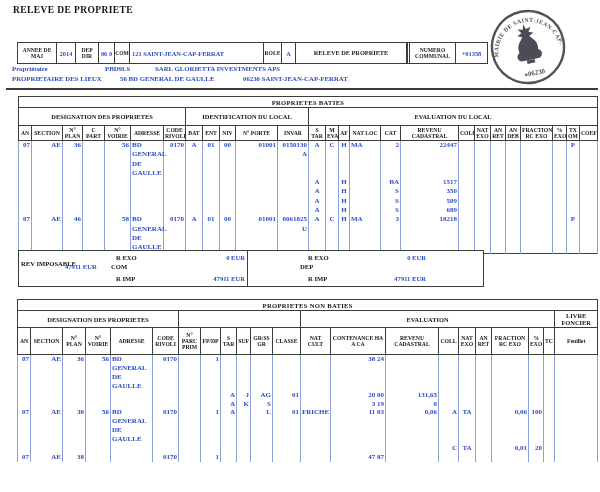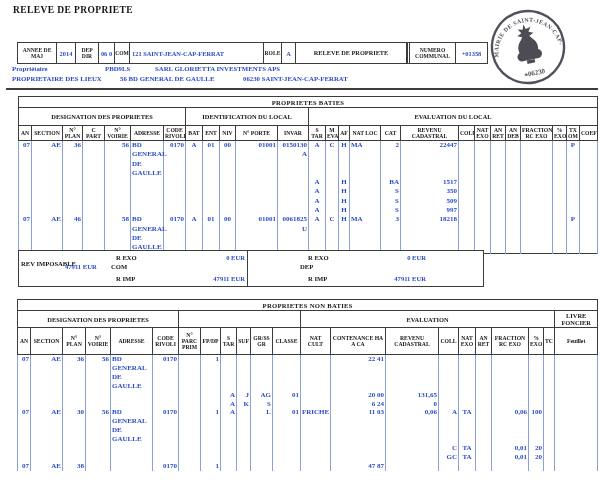--- a/index.html
+++ b/index.html
@@ -382,21 +382,21 @@
           <td style="text-align: center;"></td>
           <td style="text-align: center;"></td>
           <td style="text-align: center;"></td>
           <td style="text-align: right;"></td>
           <td style="text-align: right;"></td>
           <td style="text-align: center;">A</td>
           <td style="text-align: center;"></td>
           <td style="text-align: center;">H</td>
           <td style="text-align: left;"></td>
           <td style="text-align: right;">S</td>
-          <td style="text-align: right;">997</td>
+          <td style="text-align: right;">689</td>
           <td style="text-align: center;"></td>
           <td style="text-align: center;"></td>
           <td style="text-align: center;"></td>
           <td style="text-align: center;"></td>
           <td style="text-align: right;"></td>
           <td style="text-align: right;"></td>
           <td style="text-align: center;"></td>
           <td style="text-align: center;"></td>
         </tr>
         <tr>
@@ -601,21 +601,21 @@
           <td style="text-align: right;">56</td>
           <td style="text-align: left;">BD</td>
           <td style="text-align: right;">0170</td>
           <td style="text-align: right;"></td>
           <td style="text-align: right;">1</td>
           <td style="text-align: right;"></td>
           <td style="text-align: right;"></td>
           <td style="text-align: right;"></td>
           <td style="text-align: right;"></td>
           <td style="text-align: left;"></td>
-          <td style="text-align: right;">22 41</td>
+          <td style="text-align: right;">38 24</td>
           <td style="text-align: right;"></td>
           <td style="text-align: right;"></td>
           <td style="text-align: center;"></td>
           <td style="text-align: center;"></td>
           <td style="text-align: right;"></td>
           <td style="text-align: right;"></td>
           <td style="text-align: center;"></td>
           <td style="text-align: center;"></td>
         </tr>
         <tr>
@@ -721,21 +721,21 @@
           <td style="text-align: right;"></td>
           <td style="text-align: left;"></td>
           <td style="text-align: right;"></td>
           <td style="text-align: right;"></td>
           <td style="text-align: right;"></td>
           <td style="text-align: right;">A</td>
           <td style="text-align: right;">K</td>
           <td style="text-align: right;">S</td>
           <td style="text-align: right;"></td>
           <td style="text-align: left;"></td>
-          <td style="text-align: right;">6 24</td>
+          <td style="text-align: right;">3 19</td>
           <td style="text-align: right;">0</td>
           <td style="text-align: right;"></td>
           <td style="text-align: center;"></td>
           <td style="text-align: center;"></td>
           <td style="text-align: right;"></td>
           <td style="text-align: right;"></td>
           <td style="text-align: center;"></td>
           <td style="text-align: center;"></td>
         </tr>
         <tr>
@@ -852,44 +852,20 @@
           <td style="text-align: right;"></td>
           <td style="text-align: right;">C</td>
           <td style="text-align: center;">TA</td>
           <td style="text-align: center;"></td>
           <td style="text-align: right;">0,01</td>
           <td style="text-align: right;">20</td>
           <td style="text-align: center;"></td>
           <td style="text-align: center;"></td>
         </tr>
         <tr>
-          <td style="text-align: right;"></td>
-          <td style="text-align: right;"></td>
-          <td style="text-align: right;"></td>
-          <td style="text-align: right;"></td>
-          <td style="text-align: left;"></td>
-          <td style="text-align: right;"></td>
-          <td style="text-align: right;"></td>
-          <td style="text-align: right;"></td>
-          <td style="text-align: right;"></td>
-          <td style="text-align: right;"></td>
-          <td style="text-align: right;"></td>
-          <td style="text-align: right;"></td>
-          <td style="text-align: left;"></td>
-          <td style="text-align: right;"></td>
-          <td style="text-align: right;"></td>
-          <td style="text-align: right;">GC</td>
-          <td style="text-align: center;">TA</td>
-          <td style="text-align: center;"></td>
-          <td style="text-align: right;">0,01</td>
-          <td style="text-align: right;">20</td>
-          <td style="text-align: center;"></td>
-          <td style="text-align: center;"></td>
-        </tr>
-        <tr>
           <td style="text-align: right;">07</td>
           <td style="text-align: right;">AE</td>
           <td style="text-align: right;">38</td>
           <td style="text-align: right;"></td>
           <td style="text-align: left;"></td>
           <td style="text-align: right;">0170</td>
           <td style="text-align: right;"></td>
           <td style="text-align: right;">1</td>
           <td style="text-align: right;"></td>
           <td style="text-align: right;"></td>

